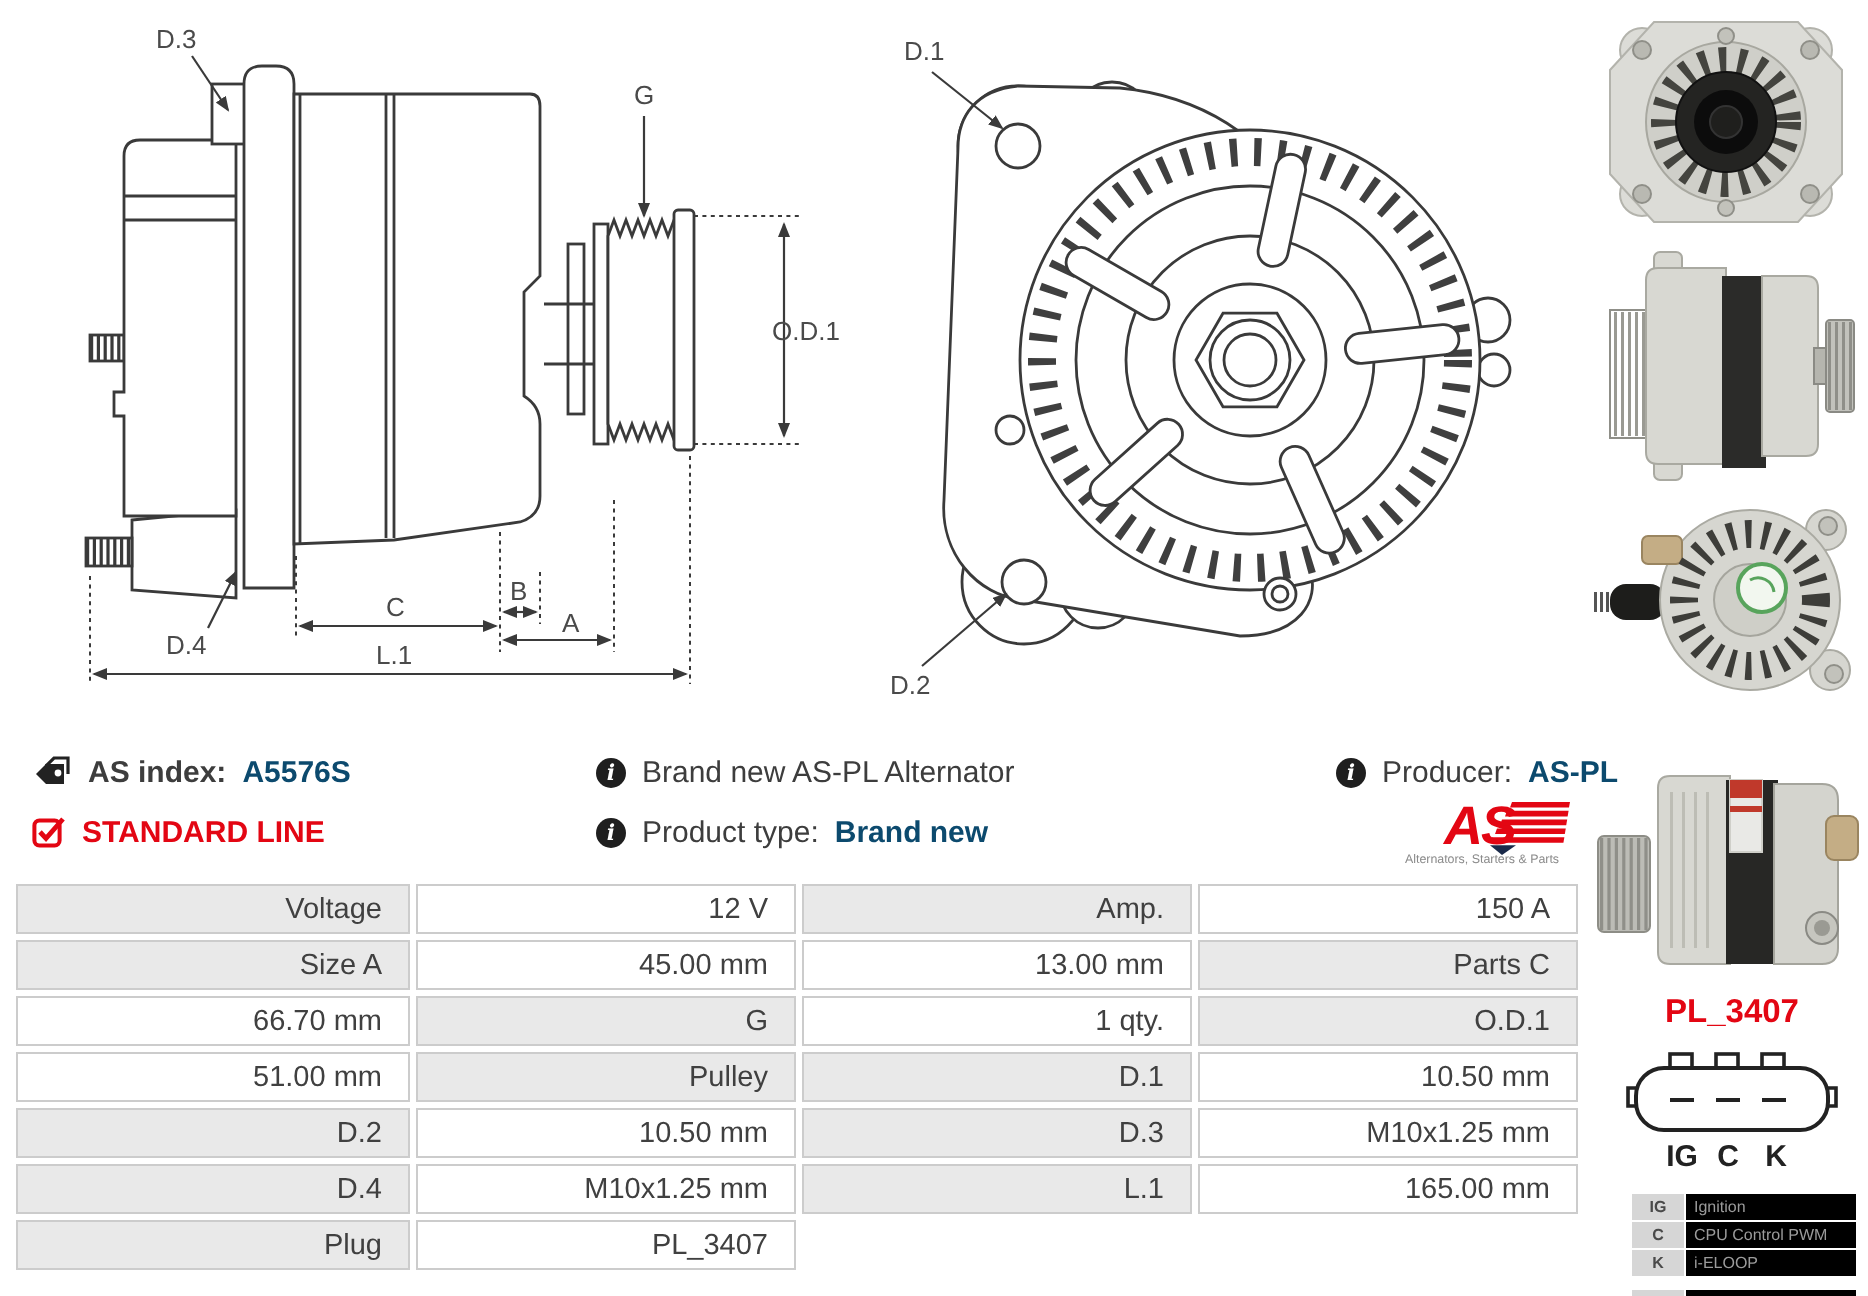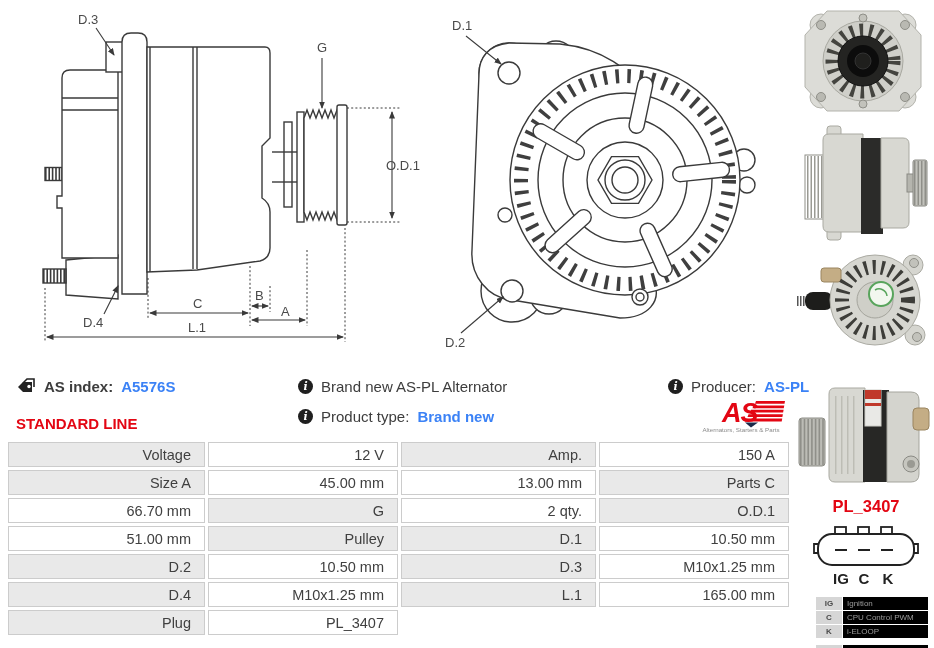--- a/index.html
+++ b/index.html
@@ -8,21 +8,21 @@
   
   .ln{fill:#fff;stroke:#3a3a3a;stroke-width:1.4;}
   .lnn{fill:none;stroke:#3a3a3a;stroke-width:1.4;}
   .dim{stroke:#3a3a3a;stroke-width:1.1;fill:none;}
   .dot{stroke:#3a3a3a;stroke-width:1;stroke-dasharray:2 2.2;fill:none;}
   .hatch{stroke:#3a3a3a;stroke-dasharray:1.6 1.8;}
   .dtext{font:13px "Liberation Sans",sans-serif;fill:#4a4a4a;}
   
   .inf{position:absolute;display:flex;align-items:center;gap:8px;height:18px;
        font-size:15px;color:#3d3d3d;white-space:nowrap;}
-  .inf b{color:#3b82f6;}
+  .inf b{color:#0c4a6e;}
   .std{color:#e30613;font-weight:bold;}
   .iicon{display:inline-flex;align-items:center;justify-content:center;width:15px;height:15px;
          border-radius:50%;background:#1f1f1f;color:#fff;font:bold 11px "DejaVu Serif",serif;
          font-style:italic;flex:0 0 15px;}
   
   #spec-table{position:absolute;left:8px;top:442px;width:784px;display:grid;
               grid-template-columns:197px 190px 195px 190px;grid-auto-rows:25px;gap:3px;}
   .cell{box-sizing:border-box;border:1px solid #cccccc;display:flex;align-items:center;
         justify-content:flex-end;padding-right:13px;font-size:14.5px;color:#404040;}
   .cell.lab{background:#e9e9e9;}
@@ -227,21 +227,21 @@
   <div class="inf" style="left:16px;top:377px;font-weight:bold;">
     <svg width="20" height="16" viewBox="0 0 20 16">
       <path d="M7,5 l4,-4 h7 v8" fill="none" stroke="#222" stroke-width="1.6"></path>
       <path d="M2,9 l5,-5 h9 v10 h-9 Z" fill="#222"></path>
       <circle cx="13" cy="8.5" r="1.7" fill="#fff"></circle>
     </svg>
     <span>AS index:</span>
     <b>A5576S</b>
   </div>
 
-  <div class="inf" style="left:16px;top:407px;flex-direction:column;">
+  <div class="inf" style="left:16px;top:407px;">
     <svg width="17" height="16" viewBox="0 0 17 16">
       <rect x="1.2" y="2.2" width="12.6" height="12.6" rx="2.5" fill="none" stroke="#e30613" stroke-width="2"></rect>
       <polyline points="4,8 7,11.2 15.5,1.5" fill="none" stroke="#e30613" stroke-width="2.4"></polyline>
     </svg>
     <span class="std">STANDARD LINE</span>
   </div>
 
   <div class="inf" style="left:298px;top:377px;">
     <span class="iicon">i</span>
     <span>Brand new AS-PL Alternator</span>
@@ -276,21 +276,21 @@
     <div class="cell lab">Amp.</div>
     <div class="cell val">150 A</div>
 
     <div class="cell lab">Size A</div>
     <div class="cell val">45.00 mm</div>
     <div class="cell val">13.00 mm</div>
 
     <div class="cell lab">Parts C</div>
     <div class="cell val">66.70 mm</div>
     <div class="cell lab">G</div>
-    <div class="cell val">2 qty.</div>
+    <div class="cell val">1 qty.</div>
 
     <div class="cell lab">O.D.1</div>
     <div class="cell val">51.00 mm</div>
     <div class="cell lab">Pulley</div>
 
     <div class="cell lab">D.1</div>
     <div class="cell val">10.50 mm</div>
     <div class="cell lab">D.2</div>
     <div class="cell val">10.50 mm</div>
 

